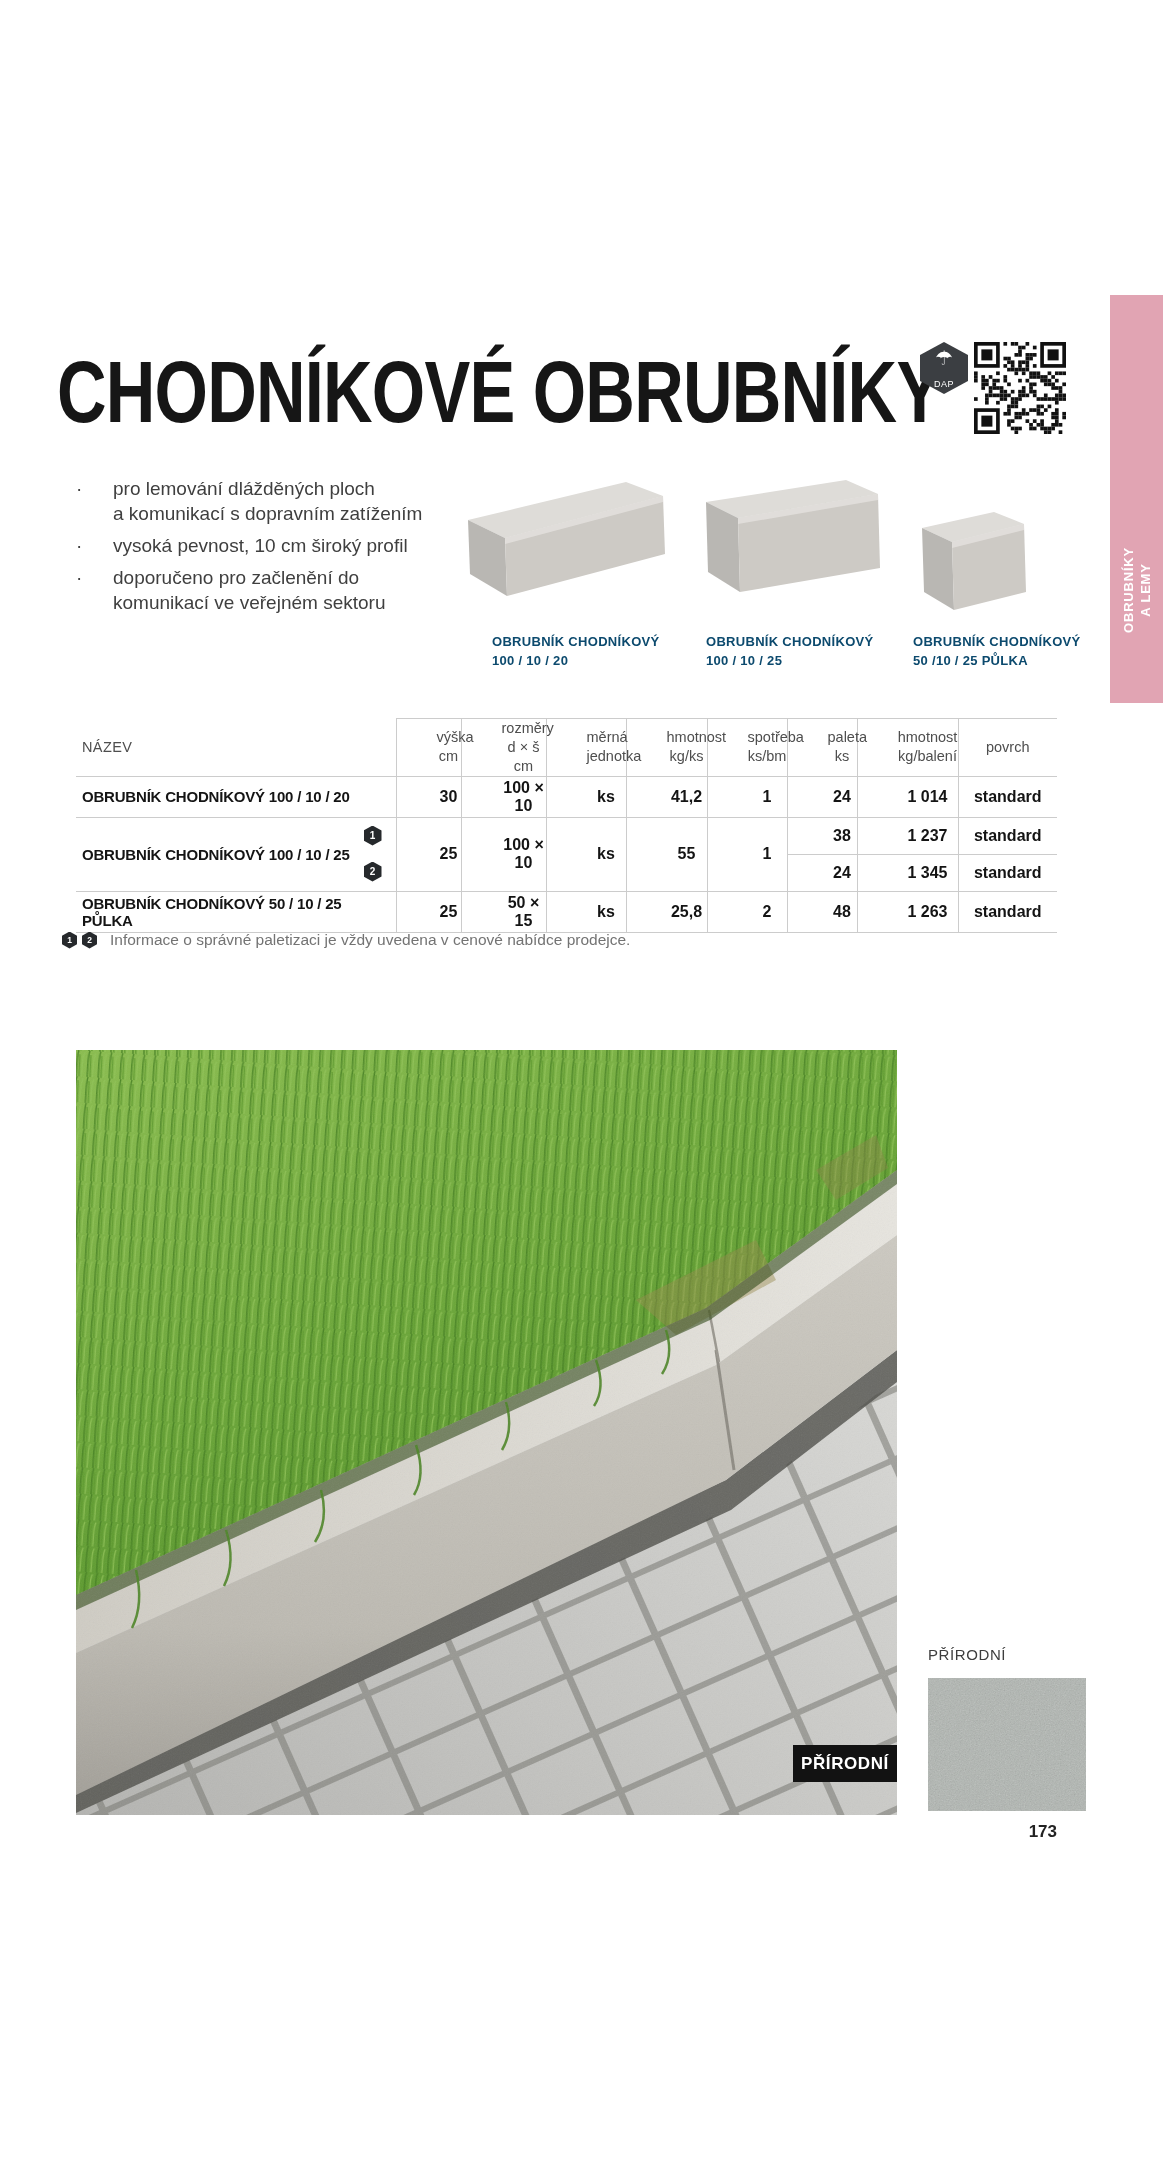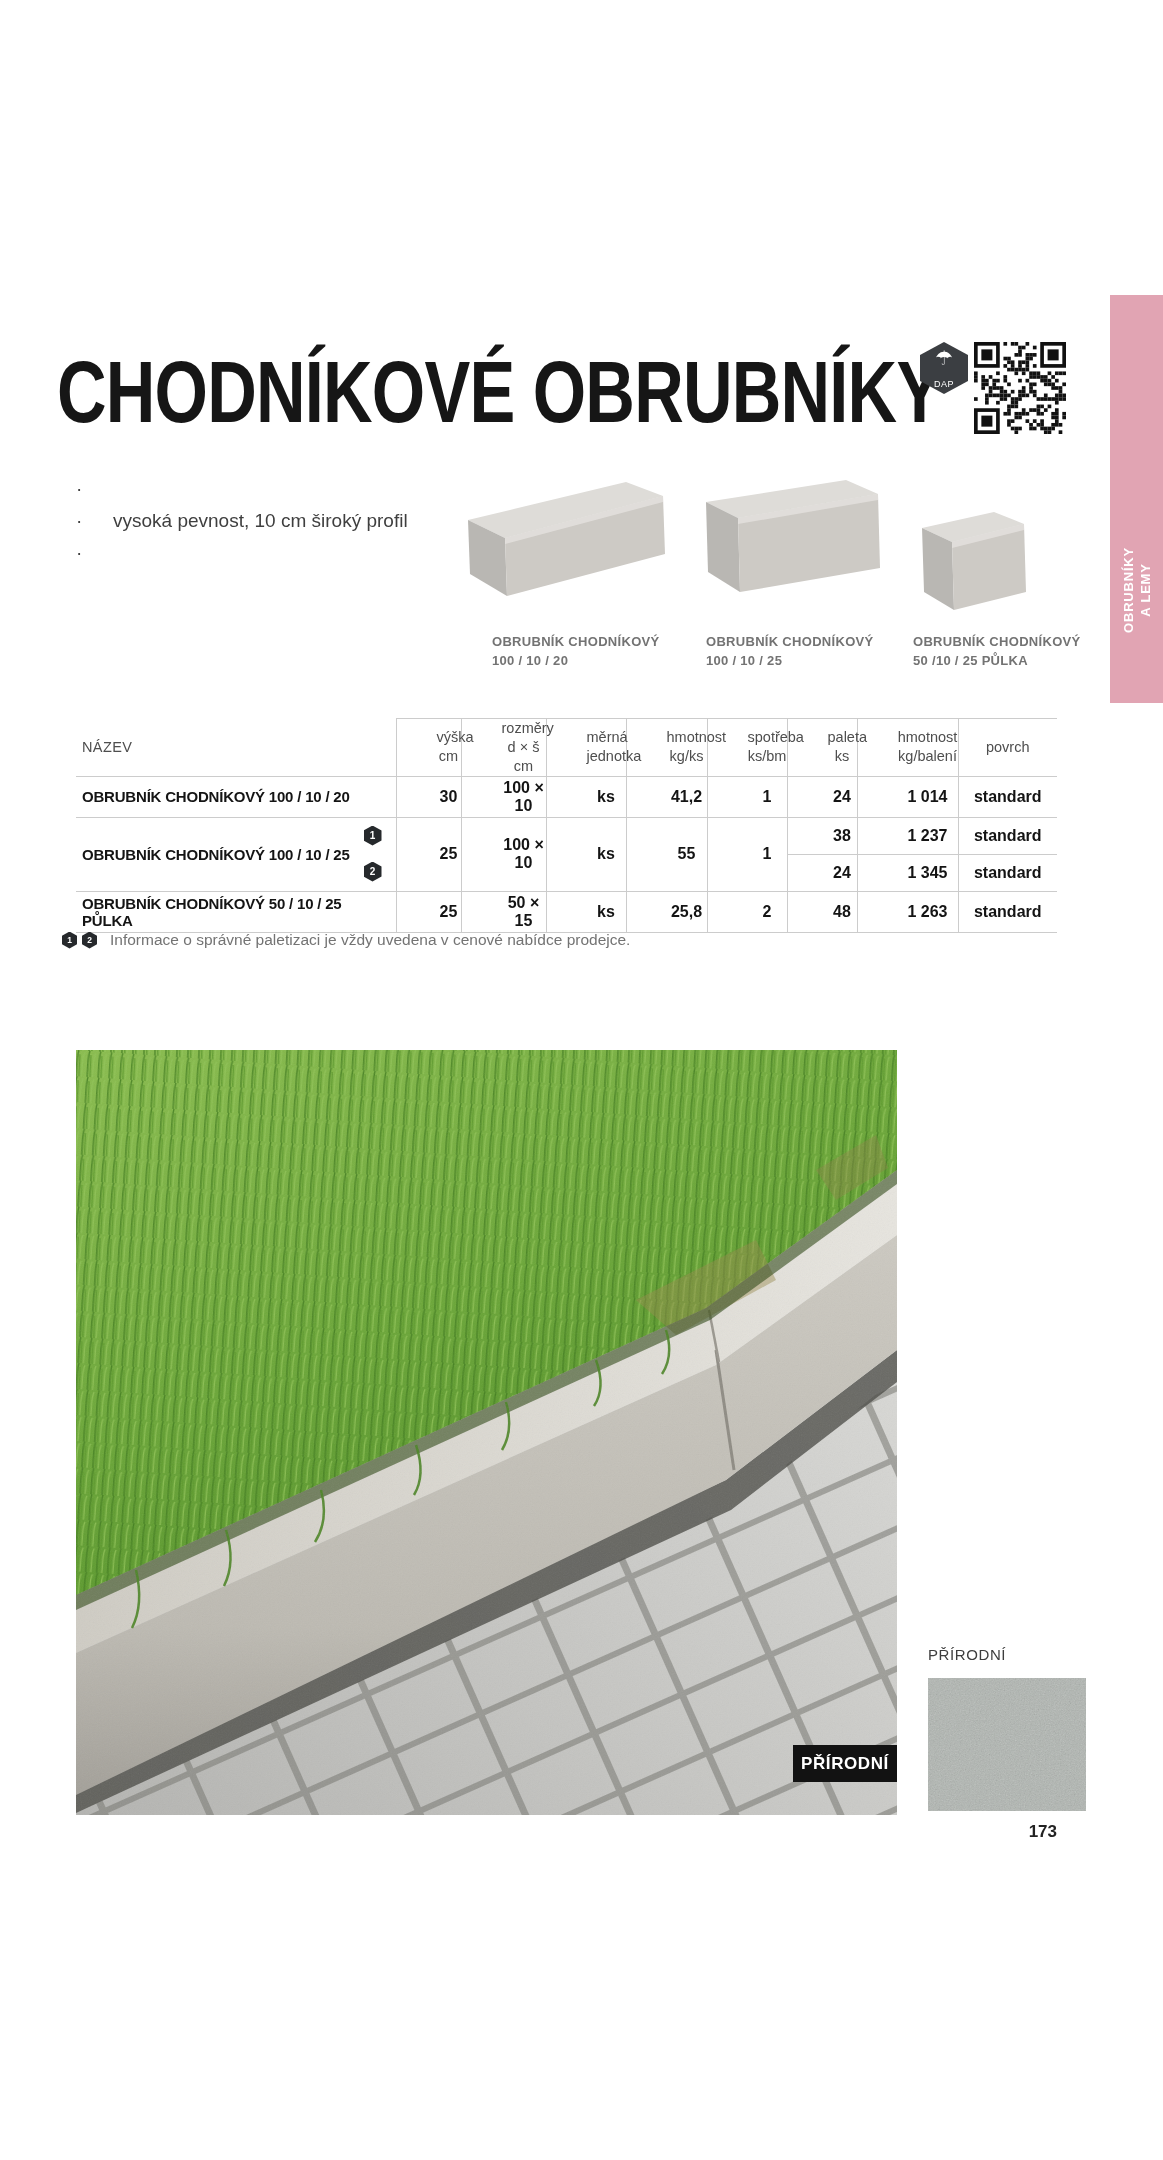--- a/index.html
+++ b/index.html
@@ -22,21 +22,21 @@
   }
   .dap-hex .umb{font-size:20px;line-height:20px;}
   .dap-hex .dap-txt{font-size:9px;font-weight:400;letter-spacing:.5px;margin-top:11px;}
   .qr{left:974px;top:342px;width:92px;height:92px;background:#fff;}
 
   
   .bullets{left:76px;top:476px;width:390px;font-size:19px;color:#3f3f3f;}
   .bullet{display:flex;margin-bottom:7px;line-height:25px;}
   .bullet .dot{width:37px;flex:0 0 37px;text-align:left;color:#3f3f3f;}
   
-  .prod-cap{font-size:13px;font-weight:600;color:#737373;letter-spacing:.3px;line-height:19px;}
+  .prod-cap{font-size:13px;font-weight:600;color:#0c4a6e;letter-spacing:.3px;line-height:19px;}
 
   
   .spec-table{left:76px;top:718px;width:981px;border-collapse:collapse;table-layout:fixed;}
   .spec-table th,.spec-table td{padding:0;margin:0;vertical-align:middle;}
   .spec-table th{
     font-size:14.5px;font-weight:400;color:#4e4e4e;line-height:1.3;text-align:center;
     height:50px;border-bottom:1px solid #ccc;
   }
   .spec-table th.first{text-align:left;padding-left:6px;letter-spacing:.4px;}
   .spec-table th:not(.first){border-top:1px solid #ccc;}
@@ -288,27 +288,29 @@
     <rect x="69.92" y="3.68" width="18.400000000000002" height="18.400000000000002" fill="#fff"></rect>
     <rect x="73.60000000000001" y="7.36" width="11.040000000000001" height="11.040000000000001" fill="#111"></rect>
     <rect x="0" y="66.24000000000001" width="25.76" height="25.76" fill="#111"></rect>
     <rect x="3.68" y="69.92" width="18.400000000000002" height="18.400000000000002" fill="#fff"></rect>
     <rect x="7.36" y="73.60000000000001" width="11.040000000000001" height="11.040000000000001" fill="#111"></rect>
   </svg>
 
 <div class="abs bullets">
   <div class="bullet">
     <span class="dot">·</span>
+    <span><span>pro lemování dlážděných ploch</span><br><span>a komunikací s dopravním zatížením</span></span>
   </div>
   <div class="bullet">
     <span class="dot">·</span>
     <span><span>vysoká pevnost, 10 cm široký profil</span></span>
   </div>
   <div class="bullet">
     <span class="dot">·</span>
+    <span><span>doporučeno pro začlenění do</span><br><span>komunikací ve veřejném sektoru</span></span>
   </div>
 </div>
 
 <svg class="abs" style="left:458px;top:468px;" width="218" height="150" viewBox="0 0 218 150">
   <polygon points="10,52 168,14 205,28 47,70" fill="#dedcd8"></polygon>
   <polygon points="10,52 47,70 49,128 12,106" fill="#b9b7b3"></polygon>
   <polygon points="47,70 205,28 207,86 49,128" fill="#cdcac5"></polygon>
   <polygon points="47,70 205,28 205,34 47,76" fill="#e8e6e2" opacity=".7"></polygon>
 </svg>
 <div class="abs prod-cap" style="left:492px;top:632px;">

